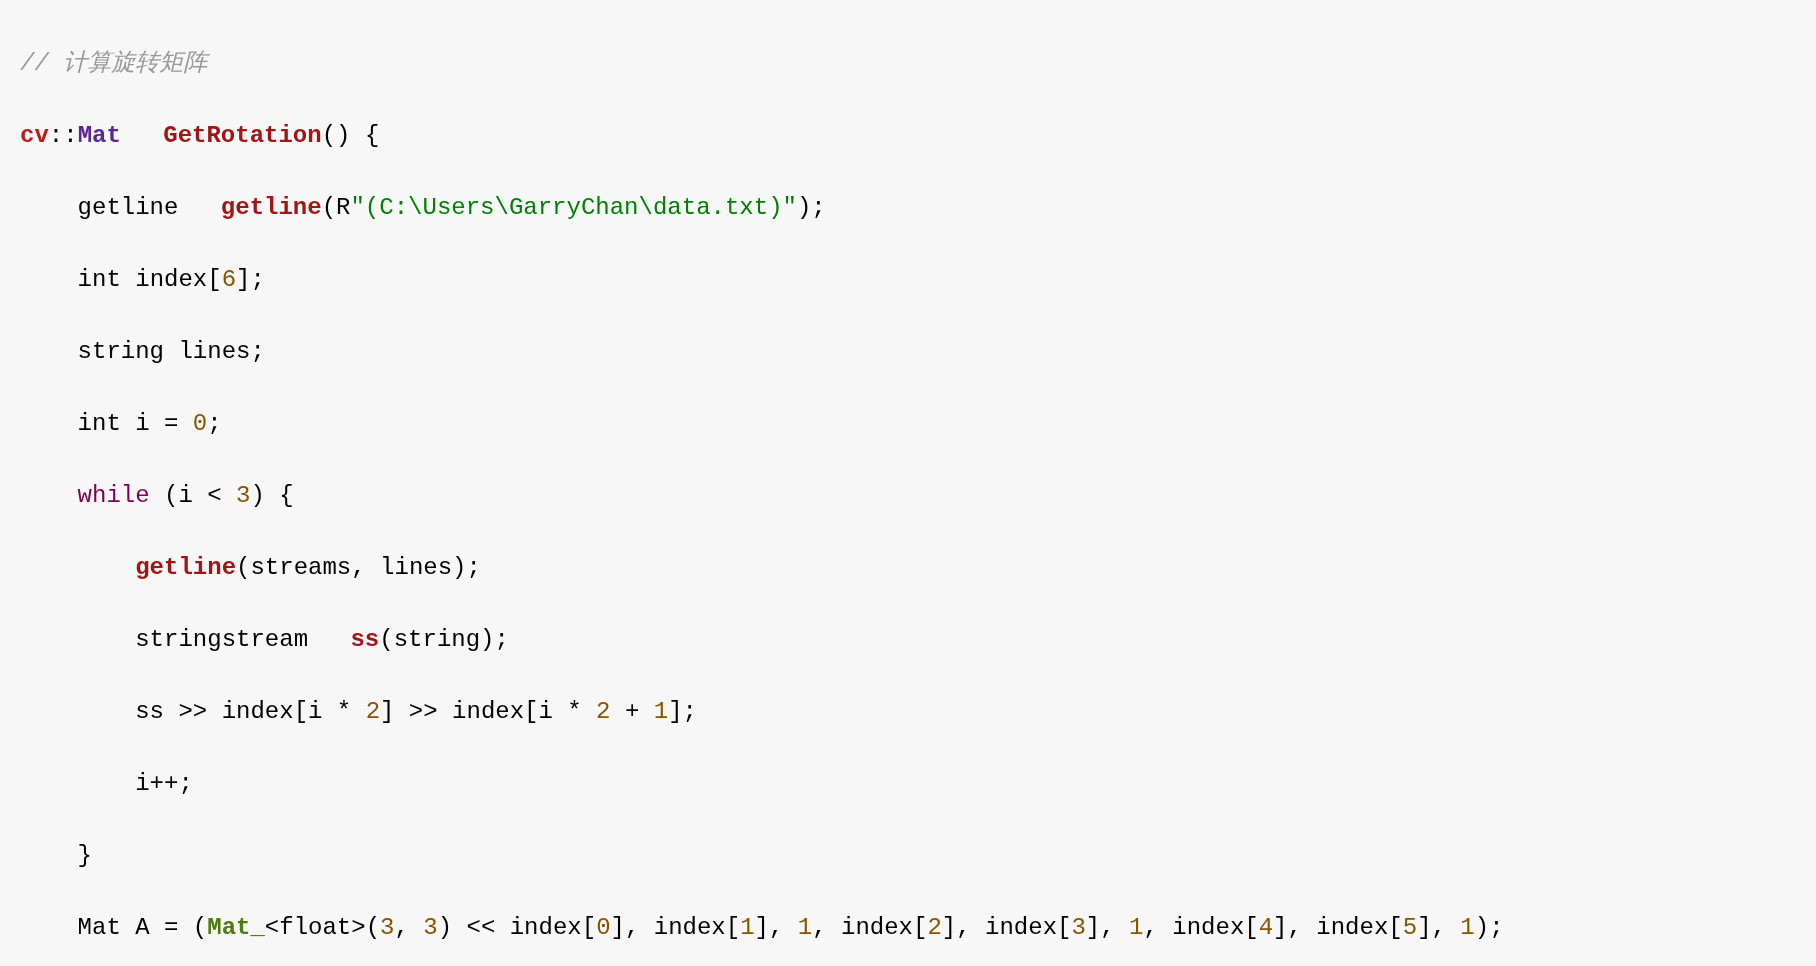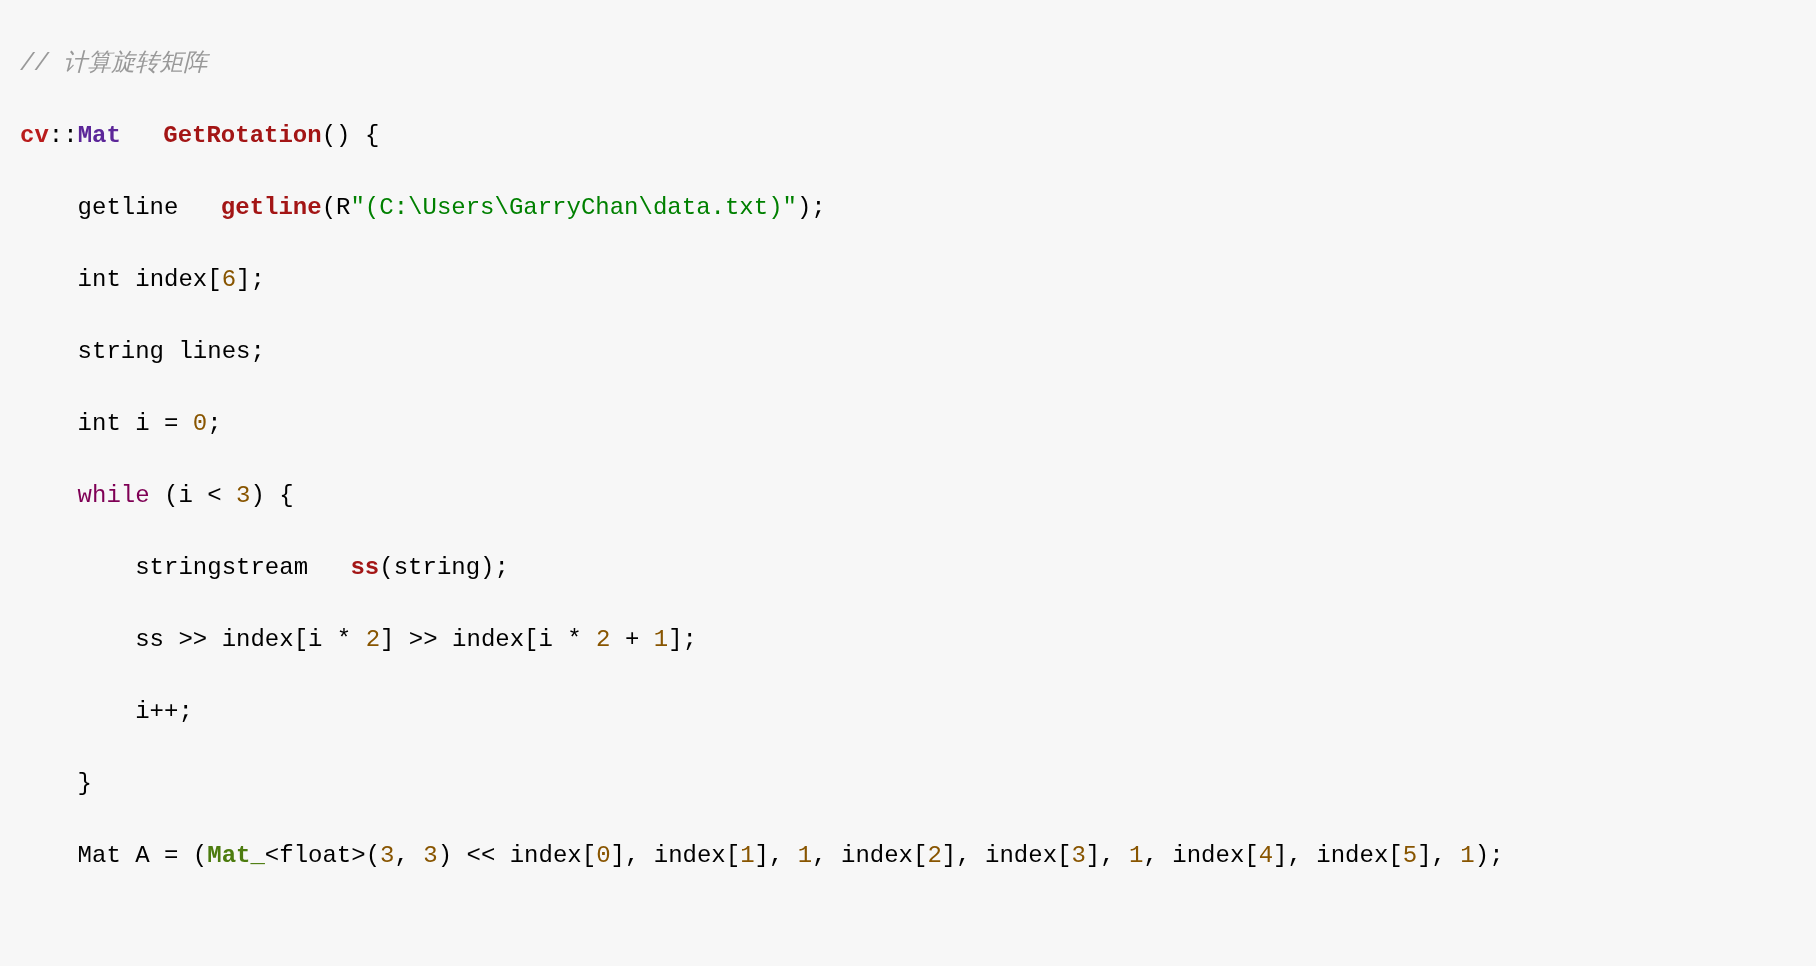--- a/index.html
+++ b/index.html
@@ -36,20 +36,21 @@
 <body>
 
 <div class="code-block">
 <span class="line"><span class="comment">// 计算旋转矩阵</span></span>
 <span class="line"><span class="namespace">cv</span><span class="punct">::</span><span class="type">Mat</span><span> </span><span class="funcdef">GetRotation</span><span class="punct">()</span><span class="punct"> {</span></span>
 <span class="line"><span>    </span><span class="ident">getline </span><span class="funcdef">getline</span><span class="punct">(R</span><span class="string">"(C:\Users\GarryChan\data.txt)"</span><span class="punct">);</span></span>
 <span class="line"><span>    </span><span class="builtin-type">int</span><span class="ident"> index[</span><span class="number">6</span><span class="punct">];</span></span>
 <span class="line"><span>    </span><span class="ident">string lines;</span></span>
 <span class="line"><span>    </span><span class="builtin-type">int</span><span class="ident"> i = </span><span class="number">0</span><span class="punct">;</span></span>
 <span class="line"><span>    </span><span class="keyword">while</span><span class="ident"> (i &lt; </span><span class="number">3</span><span class="punct">) {</span></span>
+<span class="line"><span>        </span><span class="funccall">getline</span><span class="ident">(streams, lines);</span></span>
 <span class="line"><span>        </span><span class="ident">stringstream </span><span class="funcdef">ss</span><span class="ident">(string);</span></span>
 <span class="line"><span>        </span><span class="ident">ss &gt;&gt; index[i * </span><span class="number">2</span><span class="ident">] &gt;&gt; index[i * </span><span class="number">2</span><span class="ident"> + </span><span class="number">1</span><span class="punct">];</span></span>
 <span class="line"><span>        </span><span class="ident">i++;</span></span>
 <span class="line"><span>    </span><span class="punct">}</span></span>
 <span class="line"><span>    </span><span class="ident">Mat A = (</span><span class="classname">Mat_</span><span class="punct">&lt;</span><span class="builtin-type">float</span><span class="punct">&gt;(</span><span class="number">3</span><span class="punct">, </span><span class="number">3</span><span class="ident">) &lt;&lt; index[</span><span class="number">0</span><span class="ident">], index[</span><span class="number">1</span><span class="ident">], </span><span class="number">1</span><span class="ident">, index[</span><span class="number">2</span><span class="ident">], index[</span><span class="number">3</span><span class="ident">], </span><span class="number">1</span><span class="ident">, index[</span><span class="number">4</span><span class="ident">], index[</span><span class="number">5</span><span class="ident">], </span><span class="number">1</span><span class="punct">);</span></span>
 
 
 
 
 

